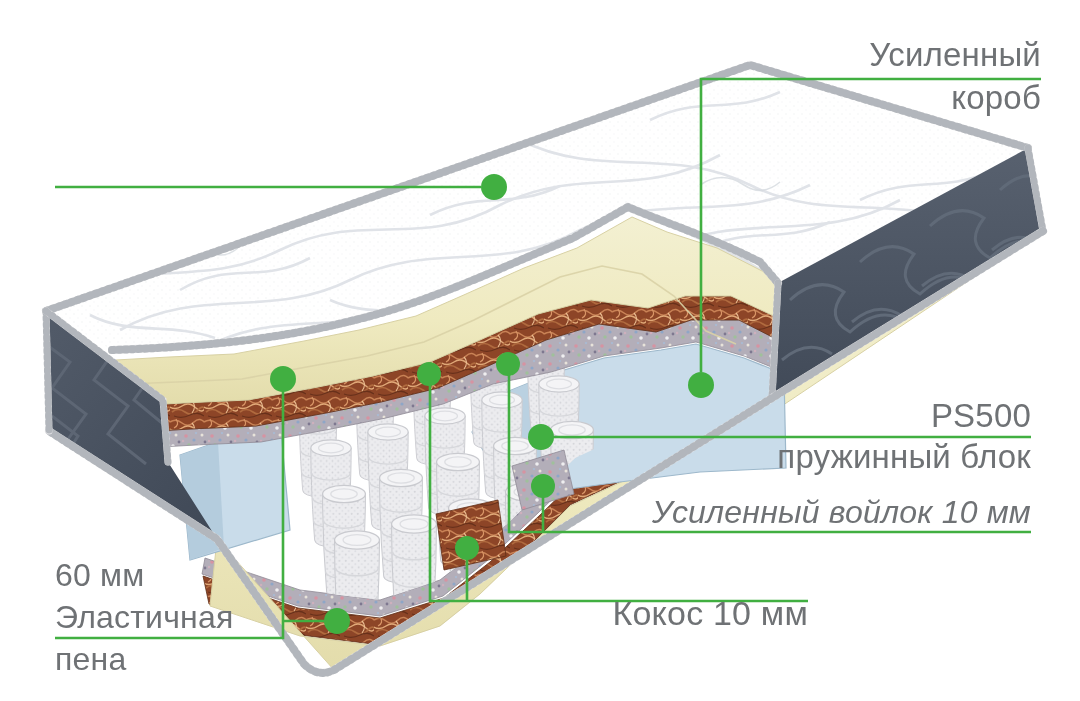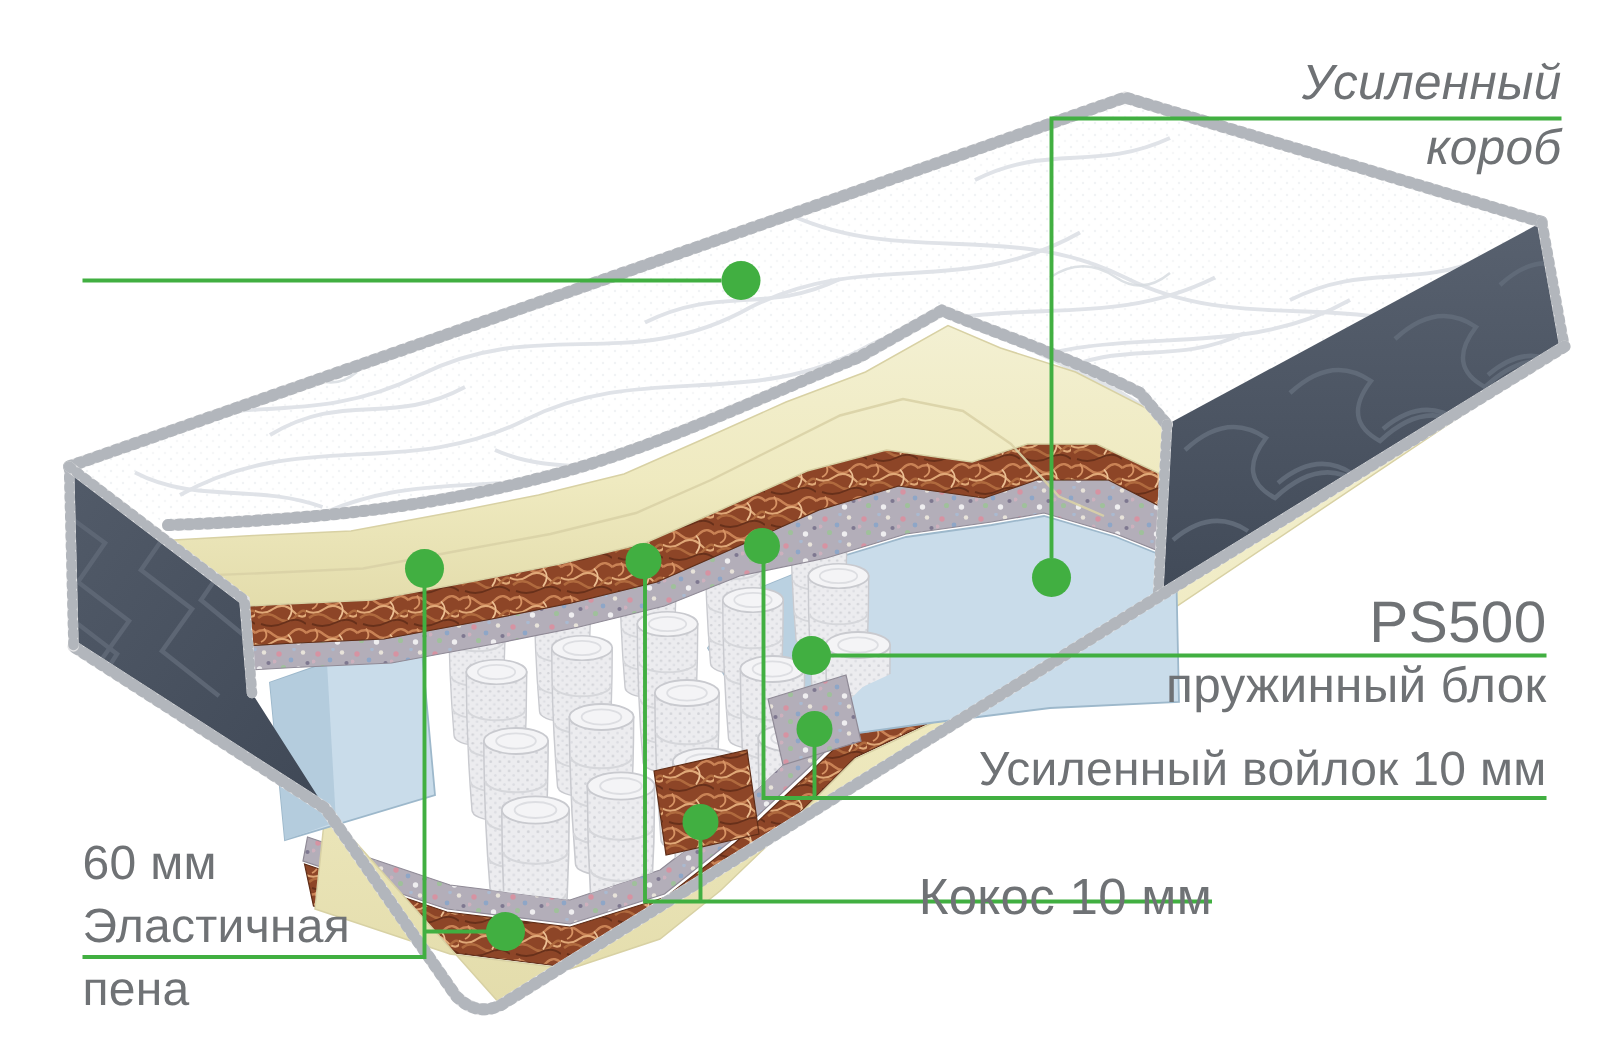--- a/index.html
+++ b/index.html
@@ -13,25 +13,25 @@
   .stage svg{position:absolute;left:0;top:0;}
   .lbl{
     position:absolute;
     color:#6f7275;
     white-space:pre-line;
     line-height:42px;
     letter-spacing:0.2px;
   }
   .lbl.right{text-align:right;}
   #lbl-fabric{left:55px;top:95px;font-size:31px;}
-  #lbl-box{right:39px;top:33px;font-size:33px;line-height:43px;font-style:italic;}
-  #lbl-ps500{right:49px;top:395px;font-size:39px;line-height:42px;}
+  #lbl-box{right:39px;top:33px;font-size:33px;line-height:43px;}
+  #lbl-ps500{right:49px;top:395px;font-size:33px;line-height:42px;}
   #lbl-ps500-sub{right:49px;top:436px;font-size:33px;}
-  #lbl-felt{right:49px;top:491px;font-size:32px;}
-  #lbl-coco{right:272px;top:577px;font-size:34px;margin-left:32px;}
+  #lbl-felt{right:49px;top:491px;font-size:32px;font-style:italic;}
+  #lbl-coco{right:272px;top:592px;font-size:34px;margin-left:32px;}
   #lbl-foam{left:55px;top:554px;font-size:32px;}
 </style>
 </head>
 <body>
 
 <div class="stage">
 
 <svg width="1080" height="701" viewBox="0 0 1080 701">
   <defs>
 

